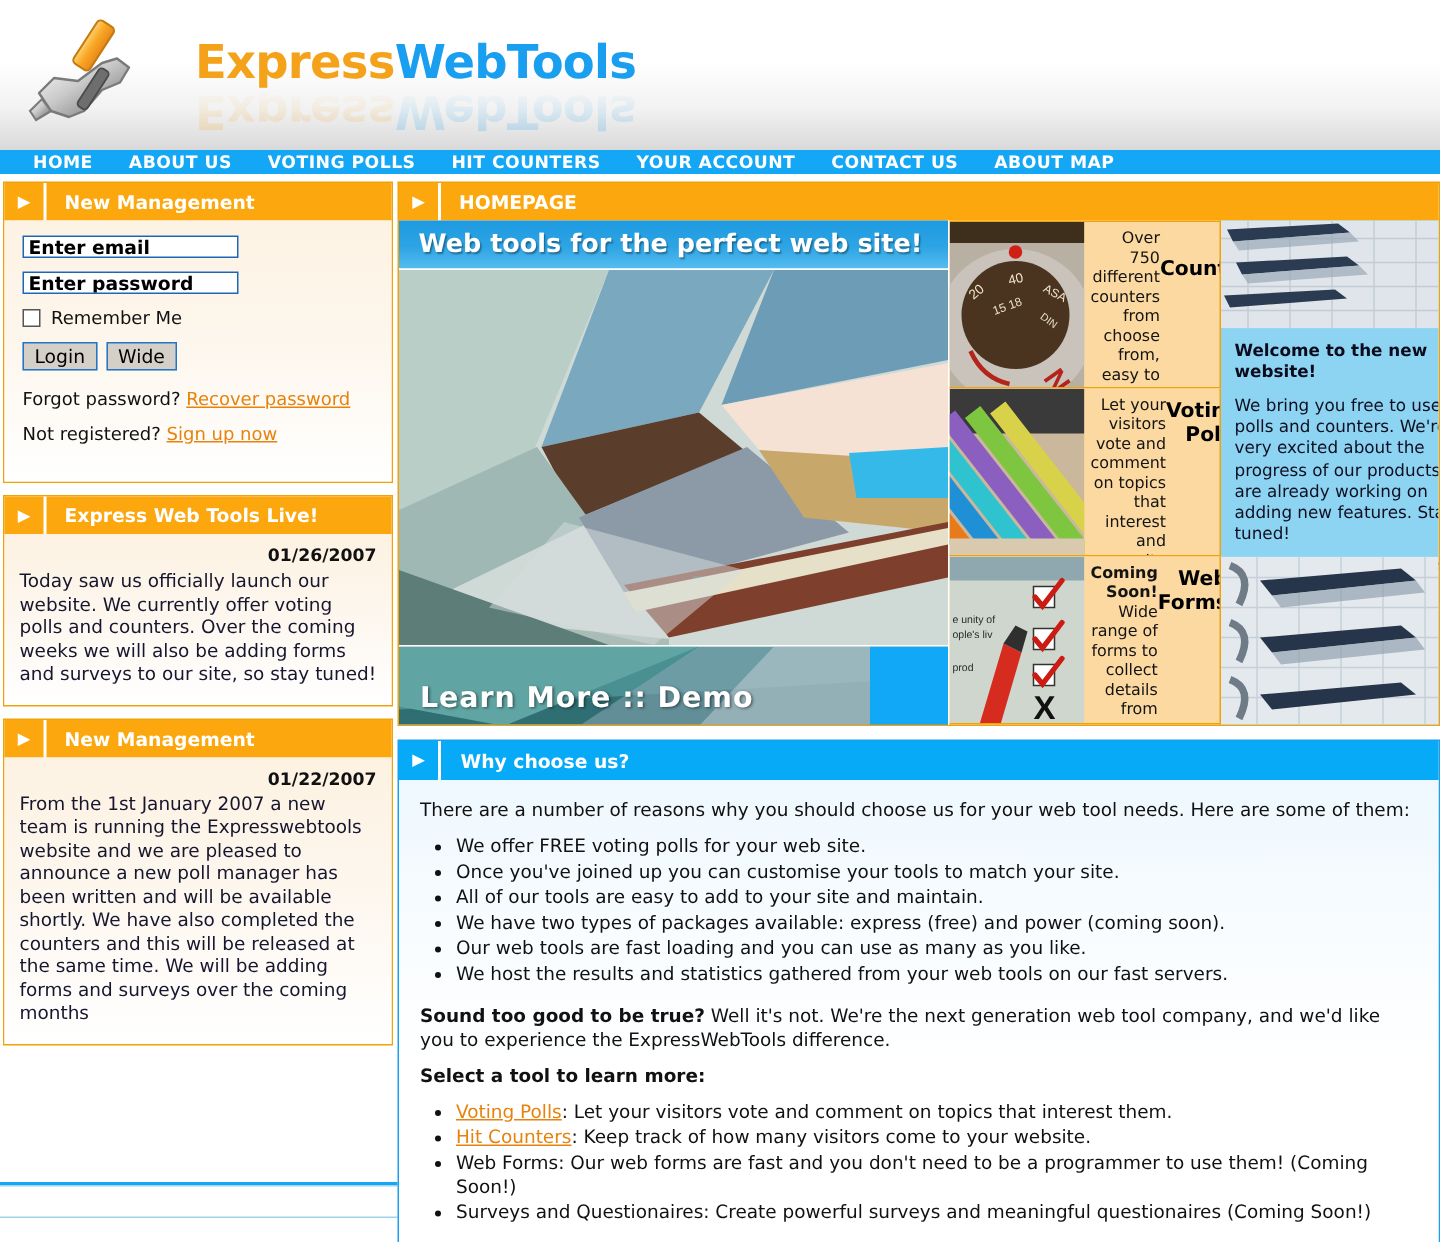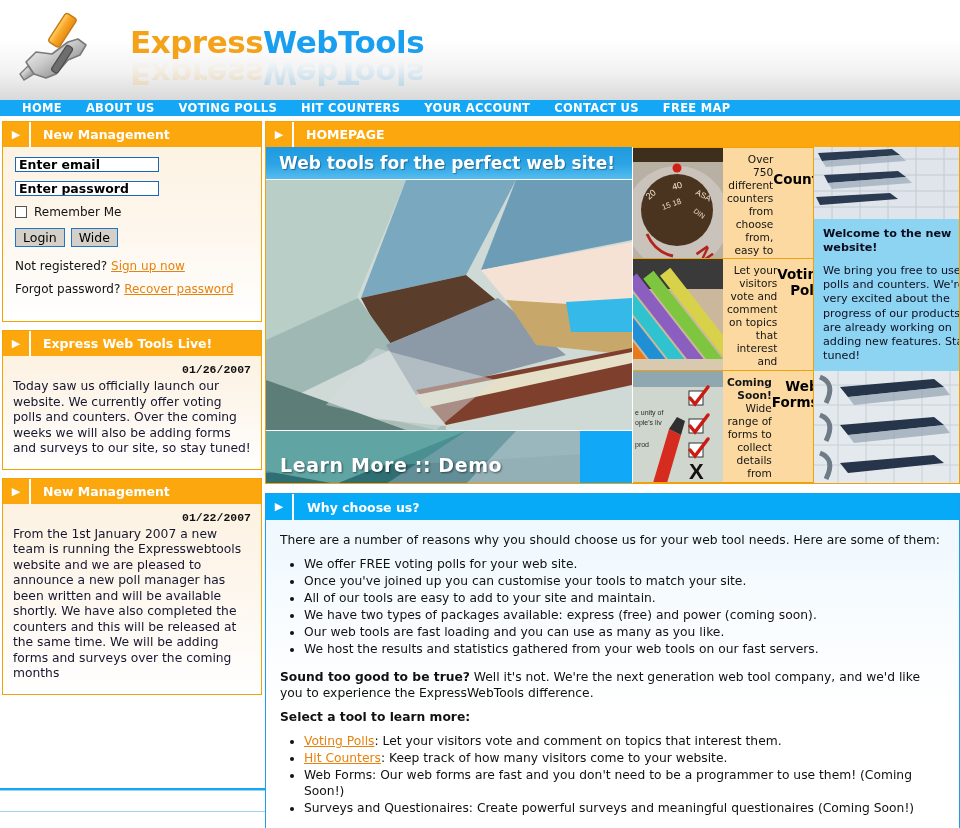--- a/index.html
+++ b/index.html
@@ -89,21 +89,21 @@
     font-size: 12.5px; padding: 1px 7px; cursor: pointer;
     font-family: "DejaVu Sans", "Liberation Sans", sans-serif;
   }
   .linkline { font-size: 12px; color: #111; margin-bottom: 9px; }
   .linkline a { color: #e8820c; text-decoration: underline; }
 
   .news-body {
     background: linear-gradient(to bottom, #fdf2e2 0%, #fdf7ef 50%, #ffffff 100%);
     padding: 7px 10px 12px 10px;
   }
-  .news-date { text-align: right; font-size: 11.5px; font-weight: bold; color: #111; margin-bottom: 3px; font-family: Liberation Mono, monospace; }
+  .news-date { text-align: right; font-size: 11.5px; font-weight: bold; color: #111; margin-bottom: 3px; }
   .news-text { font-size: 12.3px; line-height: 15.5px; color: #16162e; }
 
   
   .home-panel { border: 1px solid #f0a20a; background:#fff; }
   .home-grid { display: flex; }
   .hero { width: 366px; flex: 0 0 366px; }
   .hero-title {
     background: linear-gradient(to bottom, #1e9ae0 0%, #2da4e4 55%, #55bdf0 100%);
     color: #fff; font-size: 17px; font-weight: bold;
     padding: 6px 0 6px 13px; border-bottom: 1px solid #fff;
@@ -208,21 +208,21 @@
     </div>
   </div>
 
   <div class="nav">
     <a href="#">HOME</a>
     <a href="#">ABOUT US</a>
     <a href="#">VOTING POLLS</a>
     <a href="#">HIT COUNTERS</a>
     <a href="#">YOUR ACCOUNT</a>
     <a href="#">CONTACT US</a>
-    <a href="#">FREE MAP</a>
+    <a href="#">ABOUT MAP</a>
   </div>
 
   <div class="main">
 
     <div class="col-left">
 
       <div class="panel">
         <div class="panel-head">
           <span class="arrow">▶</span>
           <span class="ptitle">New Management</span>
@@ -232,24 +232,24 @@
           <input class="txt-input" type="text" value="Enter password" style="">
           <div class="cb-row">
             <span class="cb"></span>
             <span>Remember Me</span>
           </div>
           <div class="btn-row">
             <button class="btn">Login</button>
             <button class="btn">Wide</button>
           </div>
           <div class="linkline">
+            <span>Forgot password? </span><a href="#">Recover password</a>
+          </div>
+          <div class="linkline">
             <span>Not registered? </span><a href="#">Sign up now</a>
-          </div>
-          <div class="linkline">
-            <span>Forgot password? </span><a href="#">Recover password</a>
           </div>
         </div>
       </div>
 
       <div class="panel">
         <div class="panel-head">
           <span class="arrow">▶</span>
           <span class="ptitle">Express Web Tools Live!</span>
         </div>
         <div class="panel-body news-body">

